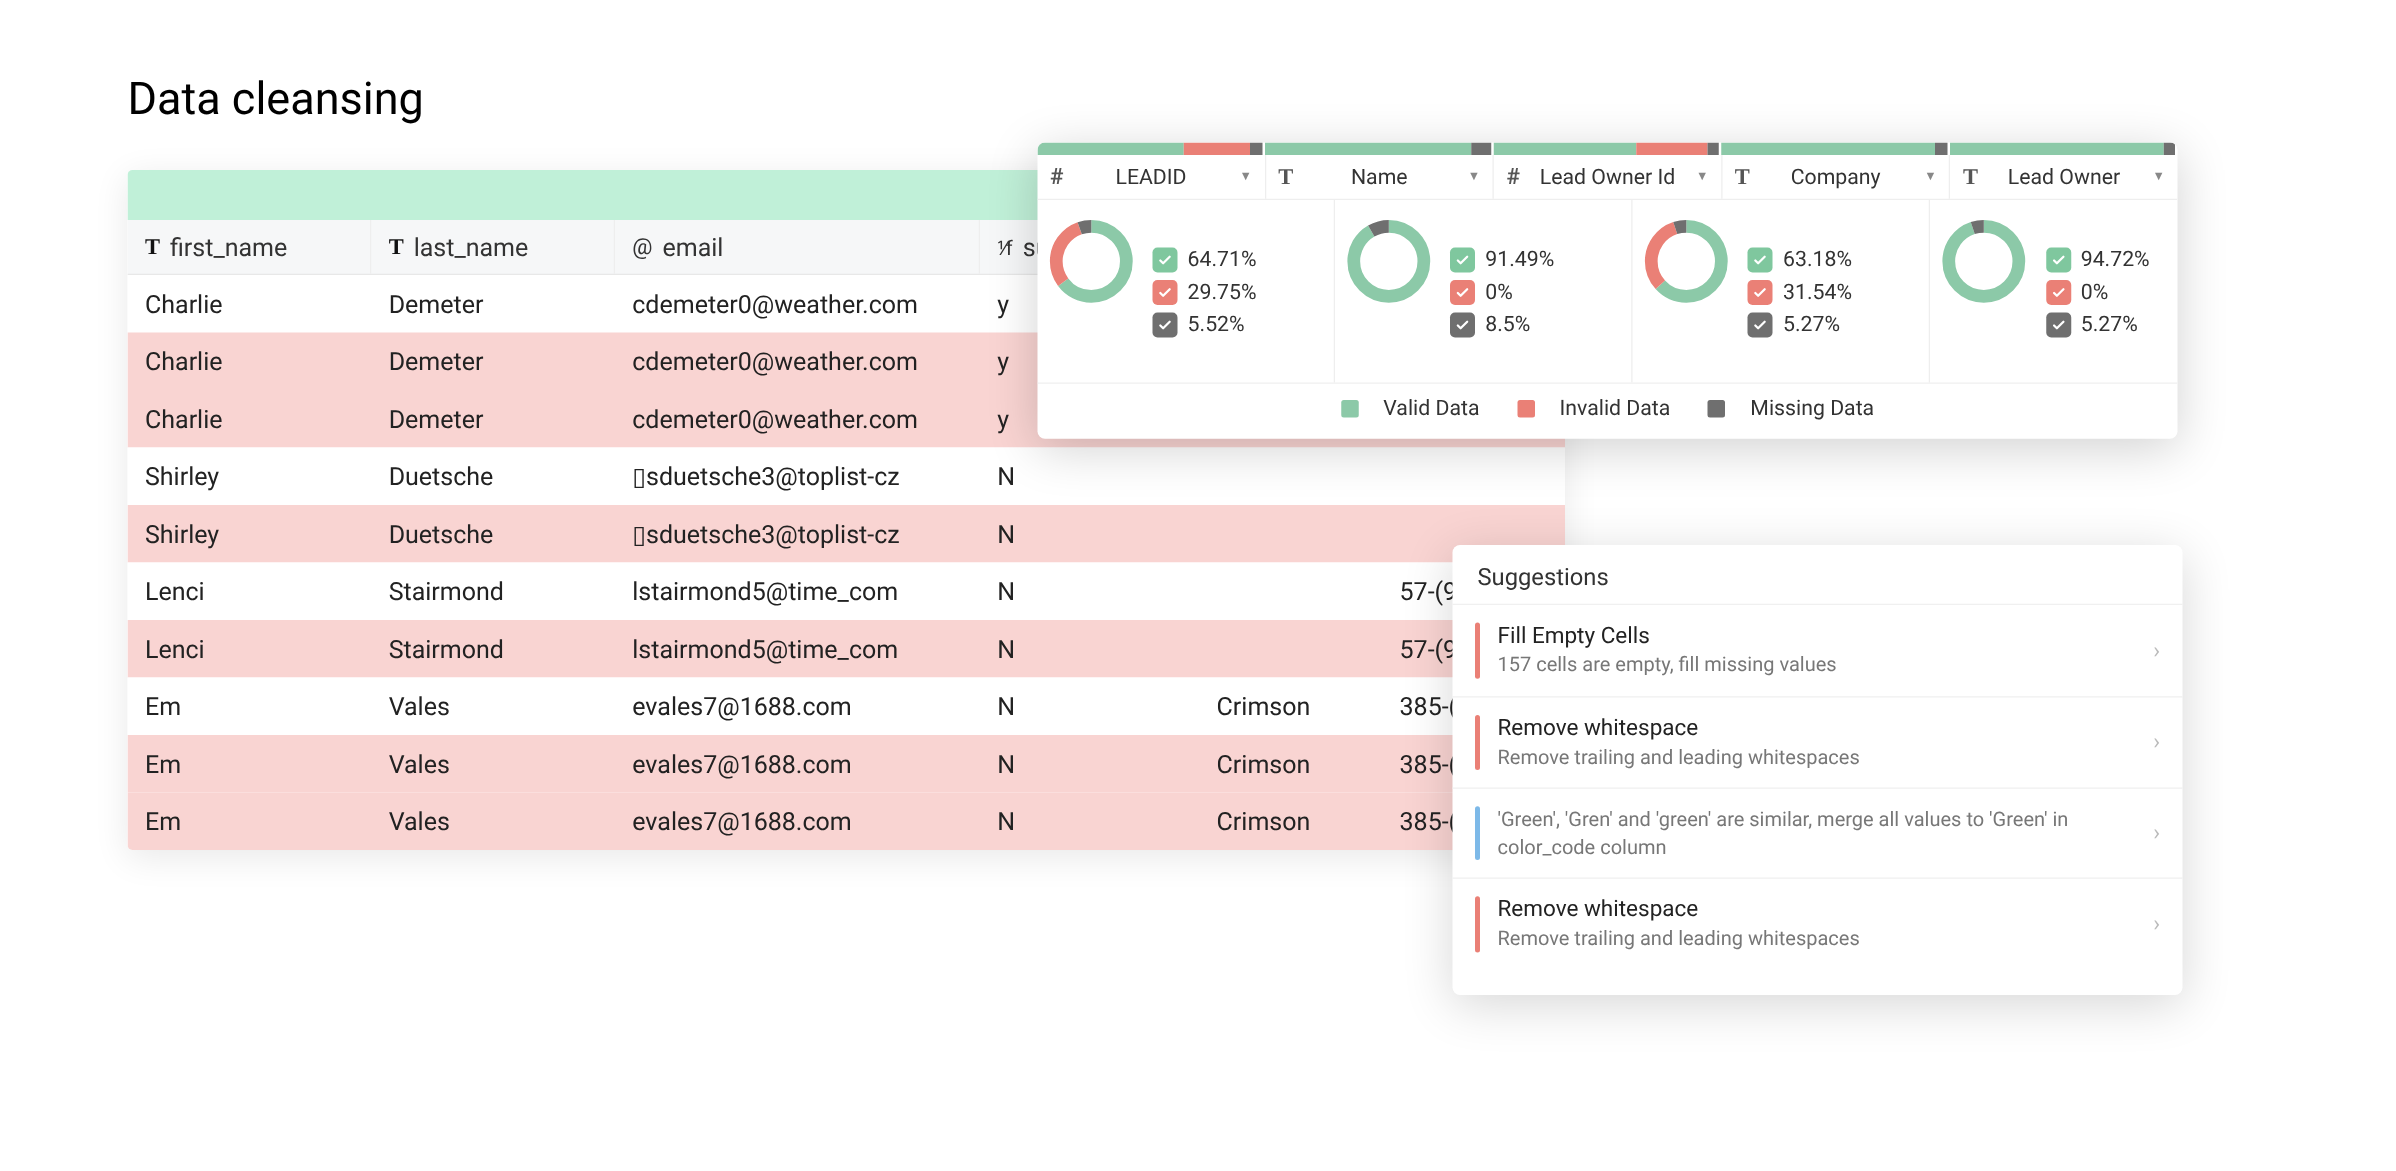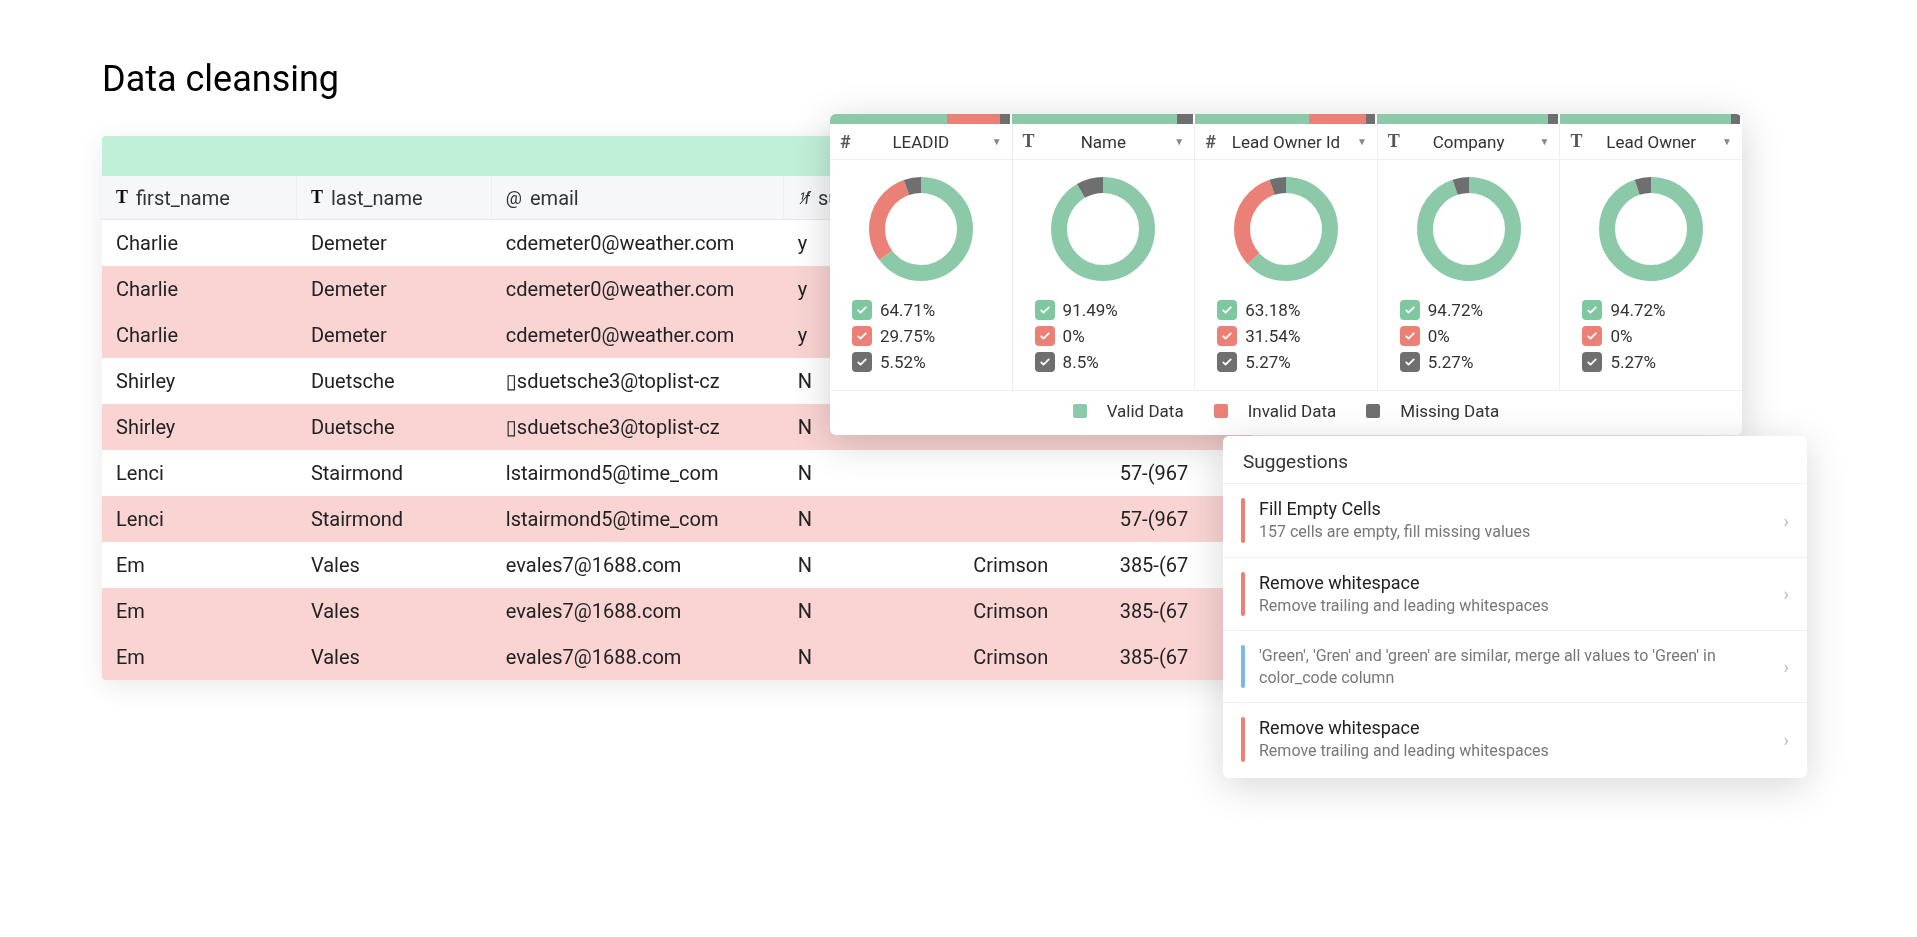--- a/index.html
+++ b/index.html
@@ -60,21 +60,21 @@
   .col:last-child { border-right:none; }
   .c1 { width: 200px; }
   .c2 { width: 200px; }
   .c3 { width: 300px; }
   .c4 { width: 180px; }
   .c5 { width: 150px; }
   .c6 { width: 150px; }
 
   .type-ico { font-weight: 700; font-family: Georgia,serif; font-size:18px; color:#111;}
   .type-at { font-size:18px; }
-  .type-frac { font-size:16px; font-style: italic; }
+  .type-frac { font-size:16px; }
 
   .row { display:flex; height:46px; }
   .row.white { background:#fff; }
   .row.pink { background:#f9d4d2; }
   .cell { color:#222; }
 
   
   .stats-panel {
     position: absolute;
     left: 830px;
@@ -96,48 +96,48 @@
   .stats-head .hcell {
     flex:1; display:flex; align-items:center; justify-content:center; gap:10px;
     font-size:17px; color:#333; border-right:1px solid #eee; position:relative;
   }
   .stats-head .hcell:last-child { border-right:none; }
   .hicon-hash::before { content:"#"; font-weight:600; font-size:18px; position:absolute; left:10px; color:#555;}
   .hicon-t::before { content:"T"; font-family:Georgia,serif; font-weight:700; font-size:18px; position:absolute; left:10px; color:#555;}
   .hcell .dd { position:absolute; right:10px; font-size:10px; color:#888; }
 
   .stats-cards { display:flex; }
-  .card { flex:1; border-right:1px solid #eee; padding:14px 8px 12px; display:flex; flex-direction:column; align-items:center; }
+  .card { flex:1; border-right:1px solid #eee; padding:14px 8px 12px; display:flex; flex-direction:row; align-items:center; }
   .card:last-child { border-right:none; }
   .donut-wrap { width:110px; height:110px; margin-bottom:10px; }
   .pcts { width:100%; padding:0 14px; }
   .pct-row { display:flex; align-items:center; gap:8px; font-size:17px; color:#333; margin:6px 0; }
   .sq { width:20px; height:20px; border-radius:4px; display:flex; align-items:center; justify-content:center; }
   .sq svg { width:12px; height:12px; }
   .sq.valid { background:#7fc79e; }
   .sq.invalid { background:#ea8076; }
   .sq.missing { background:#6f6f6f; }
 
   .legend { display:flex; justify-content:center; gap:30px; padding:10px 0 14px; font-size:17px; color:#333; border-top:1px solid #f0f0f0;}
   .legend .litem { display:flex; align-items:center; gap:20px; }
   .lbox { width:14px; height:14px; border-radius:2px; }
   .lbox.valid { background:#8cc9a8; }
   .lbox.invalid { background:#ea8076; }
   .lbox.missing { background:#6f6f6f; }
 
   
   .sugg-panel {
     position: absolute;
-    left: 1223px;
+    left: 1162px;
     top: 436px;
     width: 584px;
     background:#fff;
     box-shadow: 0 8px 40px rgba(0,0,0,0.16);
     border-radius:6px;
-    padding-bottom:2px;
+    padding-bottom:20px;
   }
   .sugg-title { padding:14px 20px 10px; font-size:19px; color:#333; }
   .sugg-item {
     display:flex; align-items:center; gap:14px;
     padding:14px 18px; border-top:1px solid #f0f0f0; position:relative;
   }
   .sugg-bar { width:4px; align-self:stretch; border-radius:2px; }
   .sugg-bar.red { background:#ea8076; }
   .sugg-bar.blue { background:#7db9e8; }
   .sugg-text { flex:1; }

